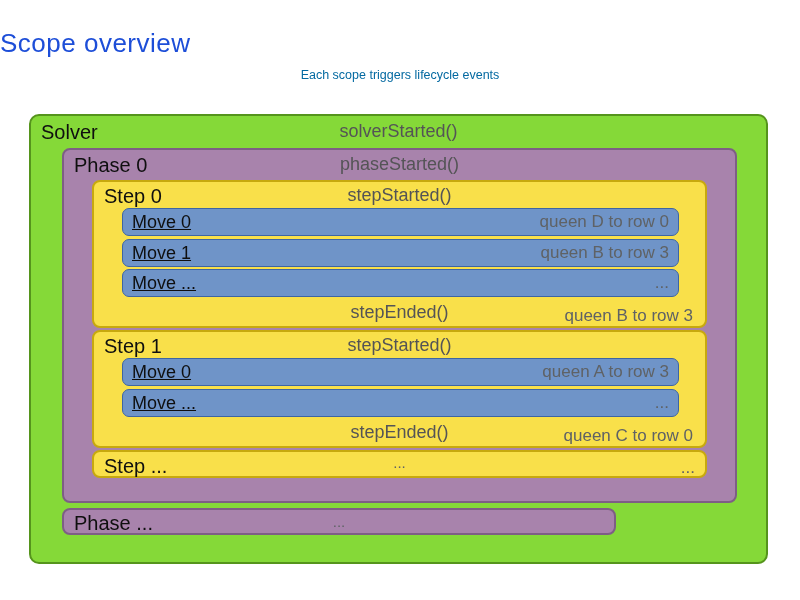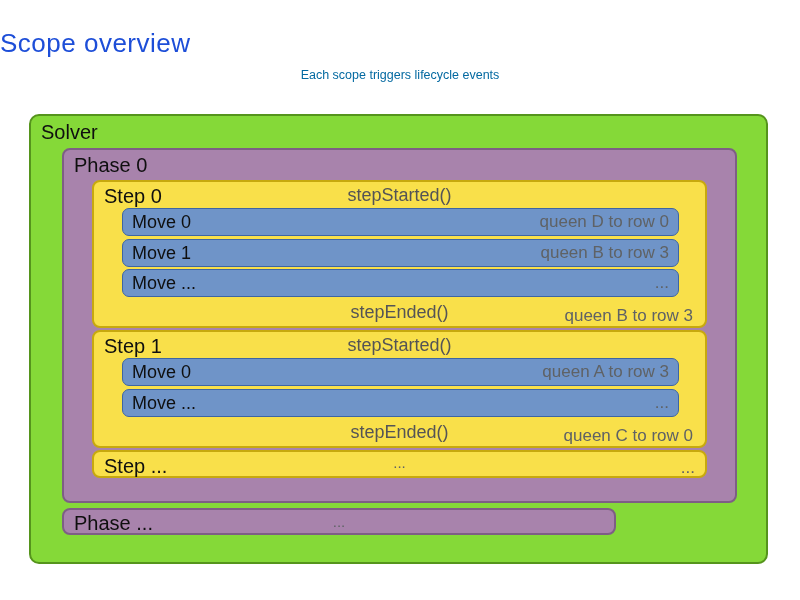--- a/index.html
+++ b/index.html
@@ -33,40 +33,42 @@
   .move{position:absolute; left:28px; width:557px; height:28px;
     background:var(--move-bg); border:1.5px solid var(--move-border); border-radius:7px;
     display:flex; align-items:center; justify-content:space-between; padding:0 9px;}
 
   .rowline{position:absolute; left:0; width:100%; height:24px;}
   .scope-label{position:absolute; left:10px; top:0; font-size:20px; color:var(--label-text); white-space:nowrap;}
   .event{position:absolute; left:0; top:0; width:100%; text-align:center;
     font-size:18px; color:var(--event-text); white-space:nowrap;}
   .annotation{font-size:17px; color:var(--annotation-text); white-space:nowrap;}
   .right-note{position:absolute; right:12px; top:4px;}
-  .move-label{font-size:18px; color:var(--label-text);}
+  .move-label{font-size:18px; color:var(--label-text);text-decoration:underline;}
   .dots-center{position:absolute; left:0; top:2px; width:100%; text-align:center;
     font-size:15px; color:var(--annotation-text);}
   .dots-right{position:absolute; right:10px; top:6px;}
 </style>
 </head>
 <body>
 
 <div id="page">
 
   <div class="title">Scope overview</div>
   <div class="subtitle">Each scope triggers lifecycle events</div>
 
   <div class="scopebox solver">
     <div class="rowline" style="top:5px;">
+      <span class="event">solverStarted()</span>
       <span class="scope-label">Solver</span>
     </div>
 
     <div class="scopebox phase0">
       <div class="rowline" style="top:4px;">
+        <span class="event">phaseStarted()</span>
         <span class="scope-label">Phase 0</span>
       </div>
 
       <div class="scopebox step step0">
         <div class="rowline" style="top:3px;">
           <span class="event">stepStarted()</span>
           <span class="scope-label">Step 0</span>
         </div>
         <div class="move" style="top:26px;">
           <span class="move-label">Move 0</span>

